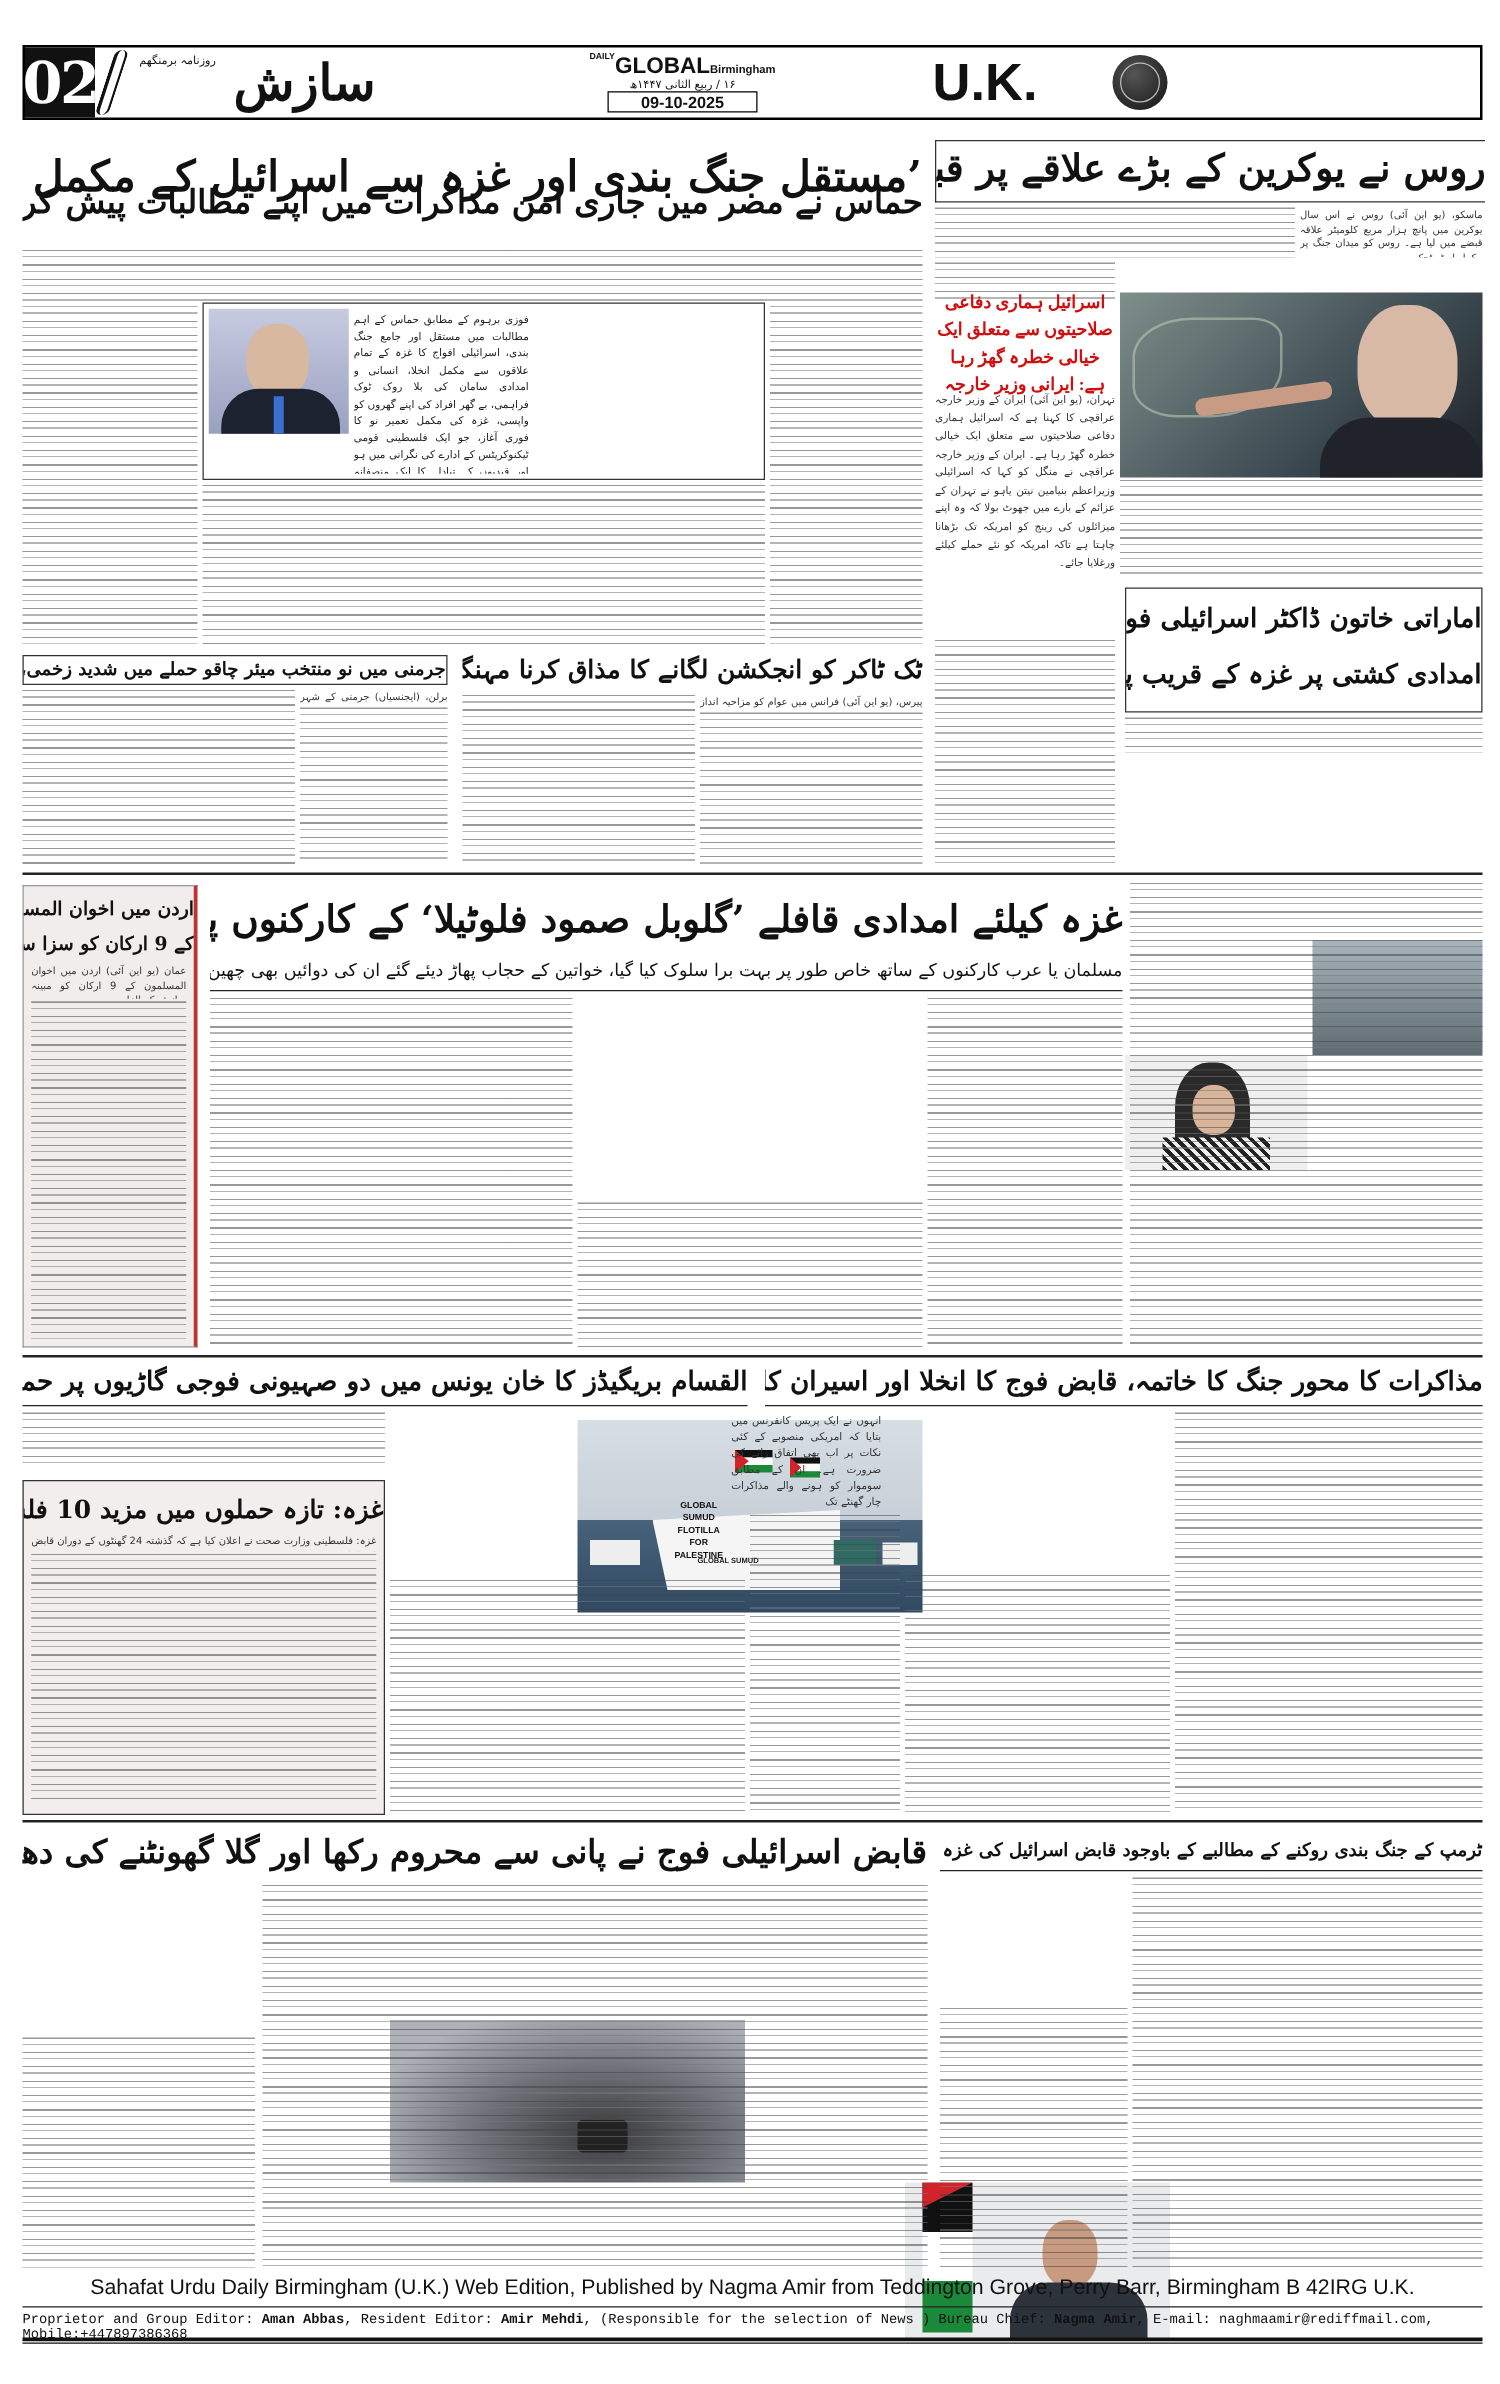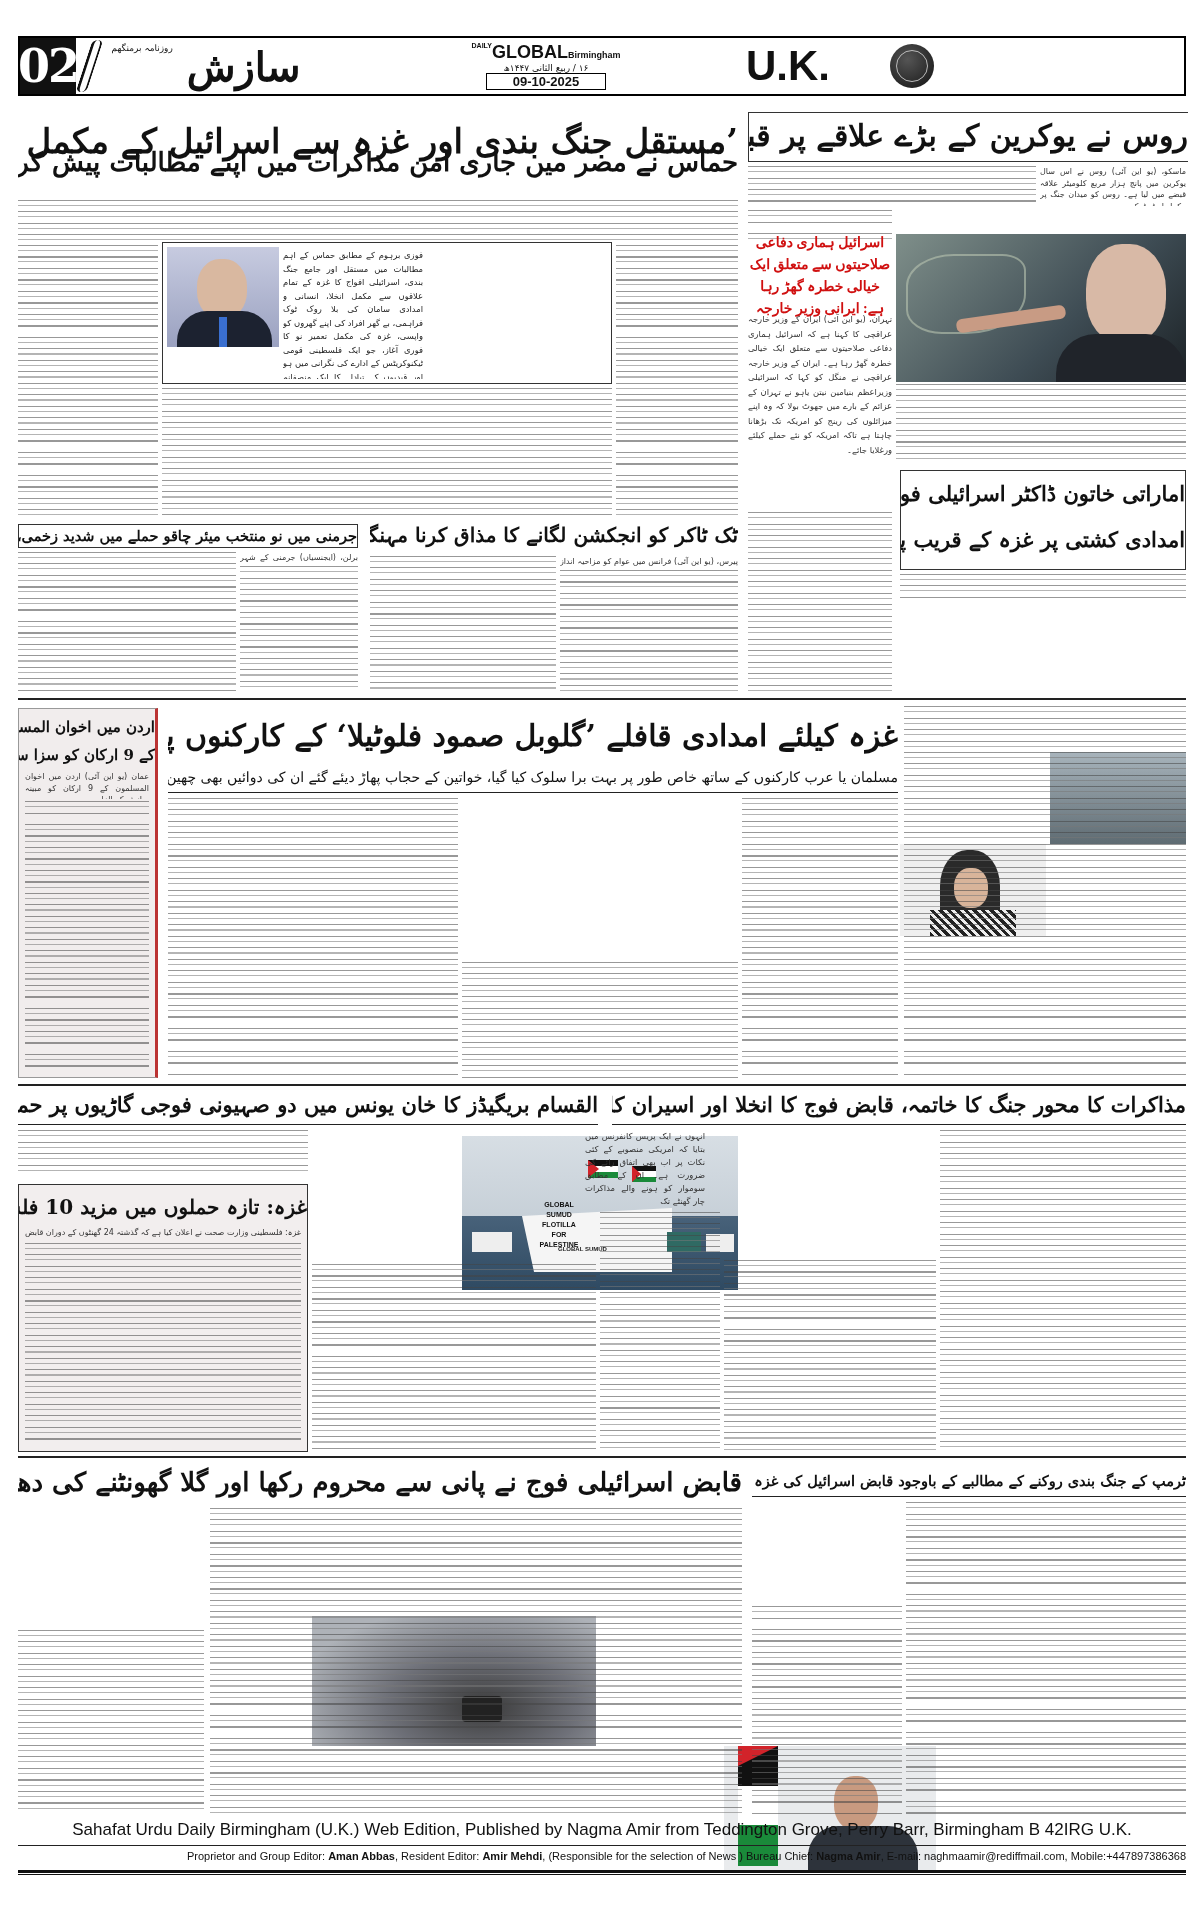--- a/index.html
+++ b/index.html
@@ -26,21 +26,21 @@
 .box{border:1.5px solid #333}
 .text{direction:rtl;font-family:"DejaVu Sans",sans-serif;font-size:8px;line-height:11.5px;color:#333;text-align:justify;overflow:hidden}
 .text::after{content:"";display:block}
 .lines{background:repeating-linear-gradient(to bottom,#444 0 1px,transparent 1px 5px,#777 5px 6px,transparent 6px 11.5px);opacity:.55}
 .img{overflow:hidden;position:relative}
 .rule{background:#222}
 .caption-red{color:#d01010;font-family:Liberation Serif, serif;font-weight:bold;direction:rtl;text-align:center;font-size:14px;line-height:22px}
 .flag{position:absolute}
 .flag .s{height:33.3%}
 .foot1{left:18px;top:1820px;width:1168px;text-align:center;font-family:"Liberation Sans",sans-serif;font-size:17px}
-.foot2{left:18px;top:1850px;width:1168px;text-align:right;font-family:Liberation Sans, sans-serif;font-size:11px}
+.foot2{left:18px;top:1850px;width:1168px;text-align:left;font-family:Liberation Mono, monospace;font-size:11px}
 </style>
 </head>
 <body>
 
 <div class="abs masthead">
   <div class="pg">02</div>
   <div class="slash"></div>
   <div class="urdu-logo">
     <span>سازش</span>
     <span style="font-size:9px;font-weight:normal;vertical-align:top">روزنامہ برمنگھم</span>

